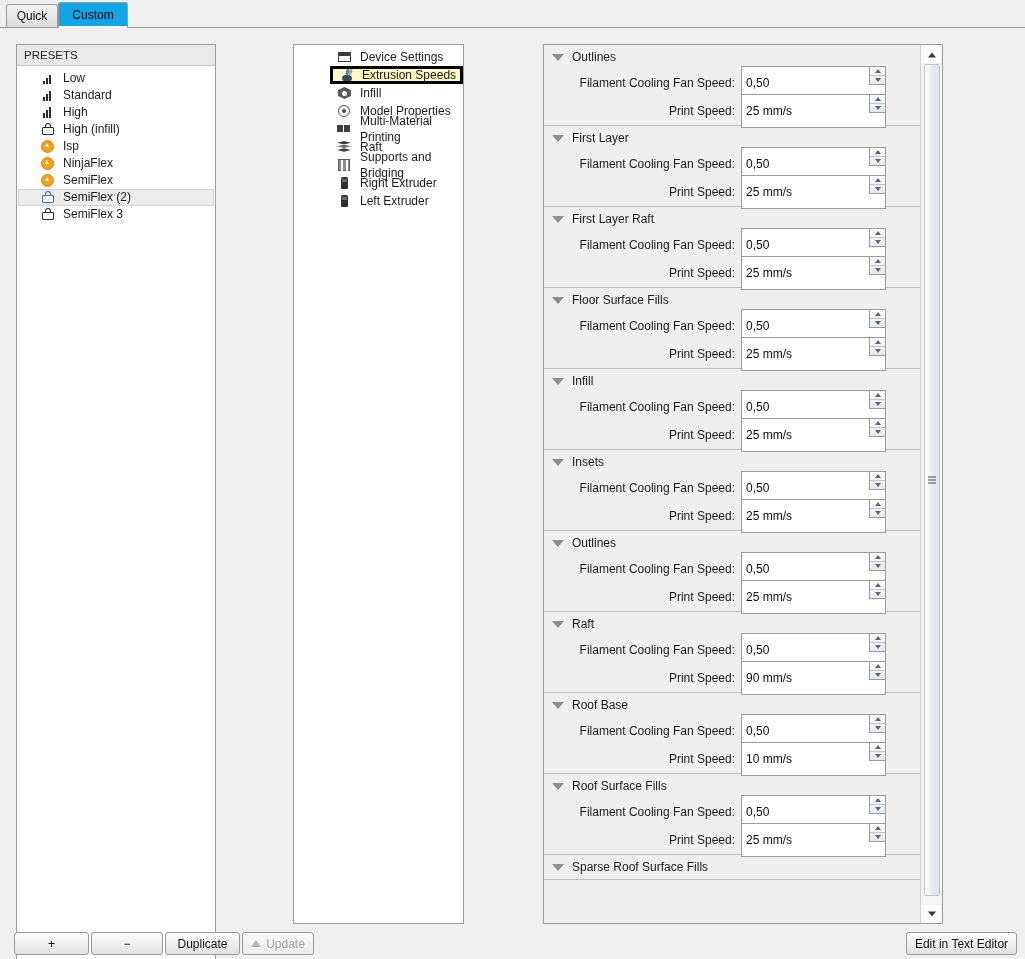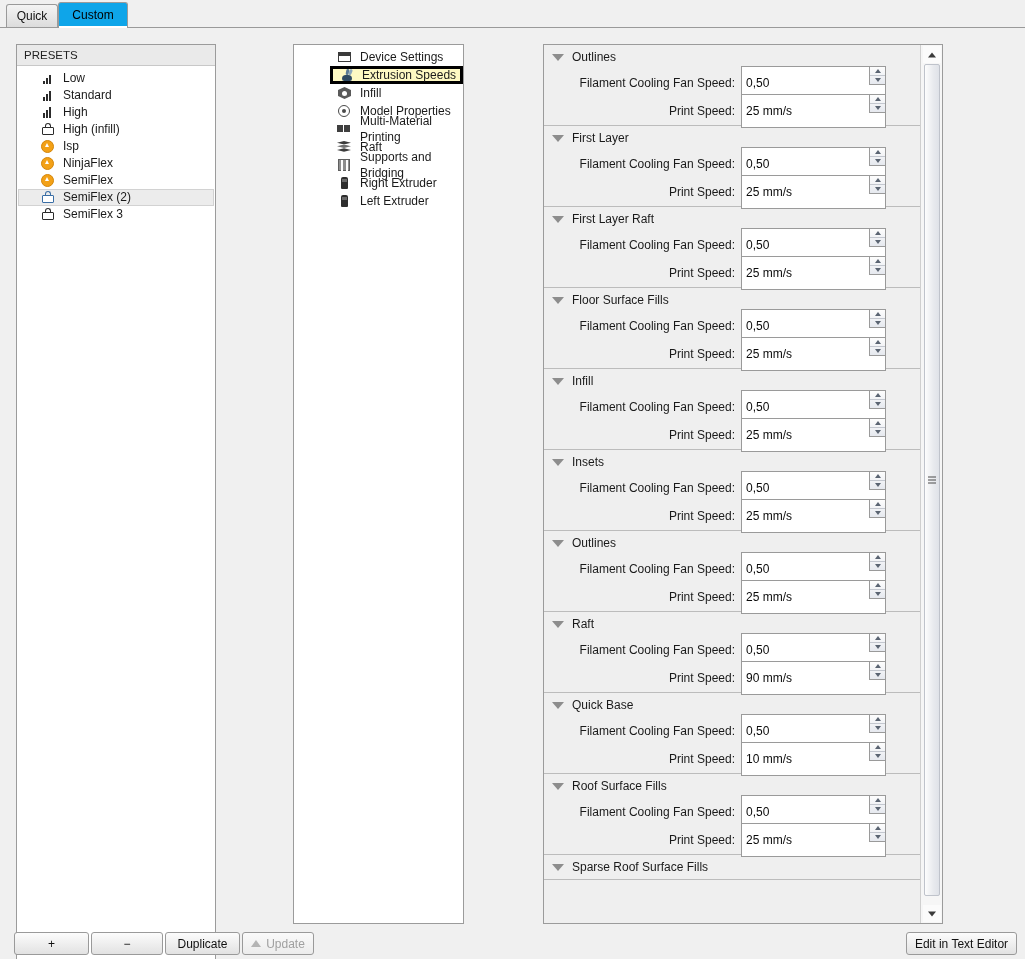--- a/index.html
+++ b/index.html
@@ -650,21 +650,21 @@
                 <div class="spin">
                   <div class="sb up"></div>
                   <div class="sb dn"></div>
                 </div>
               </div>
             </div>
           </div>
           <div class="sec">
             <div class="sec-head">
               <span class="tri"></span>
-              <span class="sec-title">Quick Base</span>
+              <span class="sec-title">Roof Base</span>
             </div>
             <div class="row">
               <span class="row-label">Filament Cooling Fan Speed:</span>
               <div class="field">
                 <span class="val">0,50</span>
                 <div class="spin">
                   <div class="sb up"></div>
                   <div class="sb dn"></div>
                 </div>
               </div>

